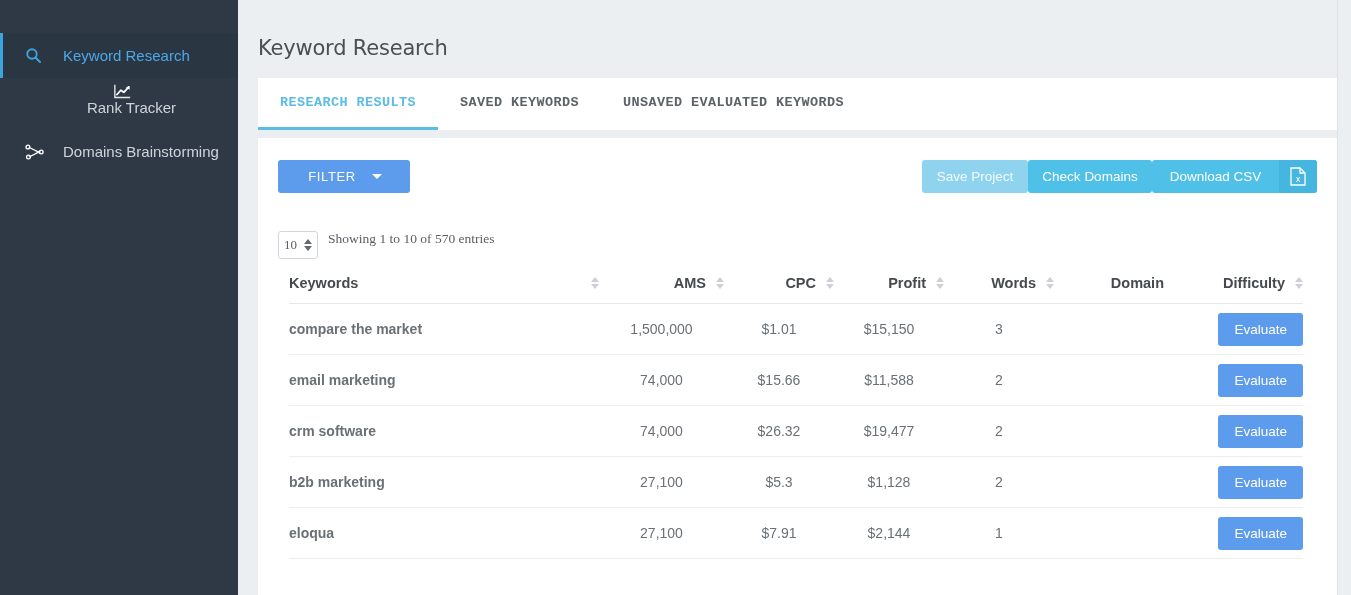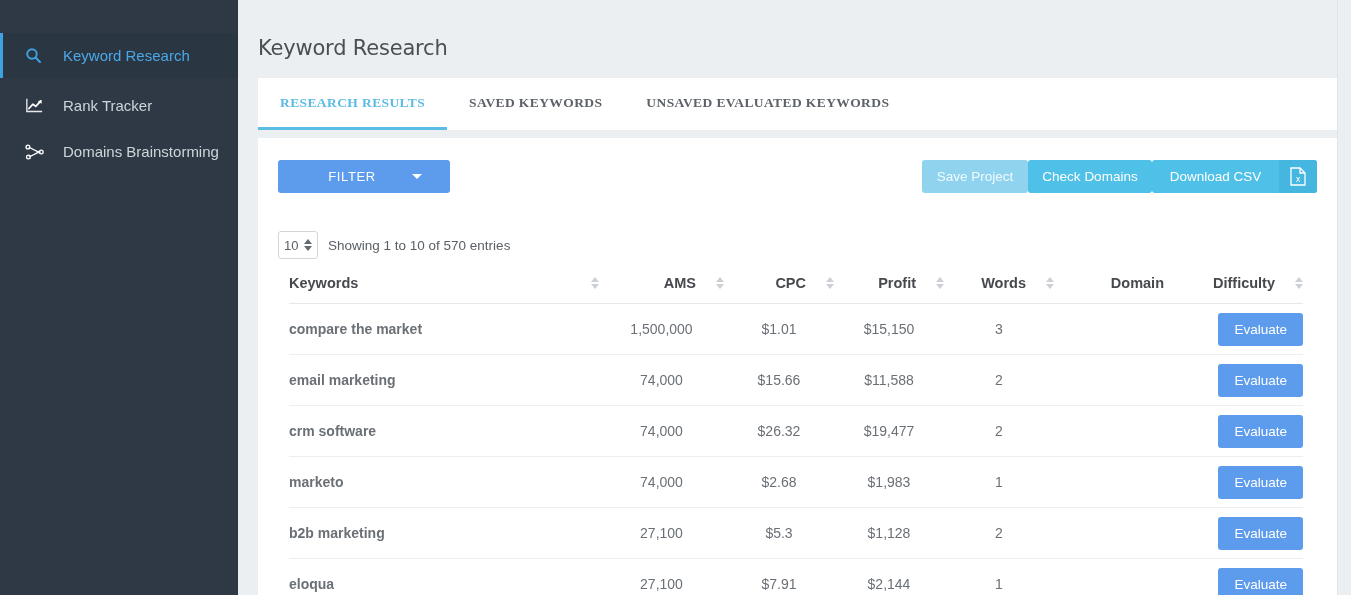--- a/index.html
+++ b/index.html
@@ -81,21 +81,21 @@
     display: flex;
     align-items: stretch;
   }
   .tab {
     display: flex;
     align-items: center;
     padding: 8px 22px;
     font-size: 13.5px;
     letter-spacing: 0.4px;
     color: #5c6268;
-    font-family: Liberation Serif, serif;
+    font-family: Liberation Mono, monospace;
     font-weight: 700;
     border-bottom: 3px solid transparent;
     cursor: pointer;
     text-transform: uppercase;
   }
   .tab.active {
     color: #5bbce4;
     border-bottom-color: #5bbce4;
   }
 
@@ -124,21 +124,21 @@
     cursor: pointer;
     height: 33px;
     display: inline-flex;
     align-items: center;
     justify-content: center;
     padding: 0 16px;
     white-space: nowrap;
   }
   #filter-btn {
     background: #5d9cec;
-    width: 172px;
+    width: 132px;
     justify-content: space-between;
     padding: 0 28px 0 0;
     letter-spacing: 0.6px;
     font-size: 13px;
   }
   #filter-btn .lbl { flex: 1; text-align: center; padding-left: 14px; }
   .caret {
     width: 0; height: 0;
     border-left: 5px solid transparent;
     border-right: 5px solid transparent;
@@ -160,24 +160,25 @@
     background: #45b6e0;
     display: flex;
     align-items: center;
     justify-content: center;
     border-radius: 0 3px 3px 0;
   }
 
   
   #length-row {
     display: flex;
-    align-items: center;
+    align-items: flex-start;
     margin-top: 35px;
     height: 28px;
     padding-left: 0px;
+    font-family: Liberation Serif, serif;
   }
   #length-select {
     width: 40px;
     height: 28px;
     border: 1px solid #d2d6da;
     border-radius: 3px;
     background: #fff;
     font-size: 13px;
     color: #5a6066;
     display: flex;
@@ -211,21 +212,21 @@
   }
   #kw-table th {
     font-family: "Liberation Sans", sans-serif;
     font-size: 14.5px;
     color: #46494d;
     font-weight: 700;
     padding: 4px 0 12px 0;
     border-bottom: 1px solid #e6e8ea;
     vertical-align: bottom;
   }
-  .th-inner { display: flex; align-items: center; justify-content: flex-end; gap: 20px; }
+  .th-inner { display: flex; align-items: center; justify-content: flex-end; gap: 10px; }
   .th-inner.left { justify-content: space-between; }
   .sort-ico { display: flex; flex-direction: column; gap: 2px; line-height: 0; }
   .sort-ico i {
     width: 0; height: 0;
     border-left: 4px solid transparent;
     border-right: 4px solid transparent;
     display: block;
   }
   .sort-ico i.up { border-bottom: 5px solid #cdd1d5; }
   .sort-ico i.dn { border-top: 5px solid #cdd1d5; }
@@ -284,21 +285,21 @@
     <div class="nav-item active" id="nav-keyword">
       <span class="nav-icon">
         <svg width="17" height="17" viewBox="0 0 20 20">
           <circle cx="8.2" cy="8.2" r="5.6" fill="none" stroke="#3da2e0" stroke-width="2.2"></circle>
           <line x1="12.4" y1="12.4" x2="17.6" y2="17.6" stroke="#3da2e0" stroke-width="2.4" stroke-linecap="round"></line>
         </svg>
       </span>
       <span class="nav-label">Keyword Research</span>
     </div>
 
-    <div class="nav-item" id="nav-rank" style="margin-top:5px;">
+    <div class="nav-item" id="nav-rank" style="margin-top:5px;flex-direction:column;">
       <span class="nav-icon">
         <svg width="19" height="17" viewBox="0 0 22 20">
           <path d="M2 2 L2 17 L20 17" fill="none" stroke="#e6e9ec" stroke-width="1.6"></path>
           <polyline points="4.5,13.5 9,8.5 12.5,11 18.5,4.5" fill="none" stroke="#ffffff" stroke-width="2.1" stroke-linejoin="round" stroke-linecap="round"></polyline>
           <polygon points="18.8,3.4 19.6,8.0 14.9,5.2" fill="#ffffff"></polygon>
         </svg>
       </span>
       <span class="nav-label">Rank Tracker</span>
     </div>
 
@@ -457,29 +458,20 @@
             <tr>
               <td class="kw">crm software</td>
               <td class="num">74,000</td>
               <td class="num">$26.32</td>
               <td class="num">$19,477</td>
               <td class="num">2</td>
               <td class="num"></td>
               <td class="act"><button class="eval-btn">Evaluate</button></td>
             </tr>
             <tr>
-              <td class="kw">marketo</td>
-              <td class="num">74,000</td>
-              <td class="num">$2.68</td>
-              <td class="num">$1,983</td>
-              <td class="num">1</td>
-              <td class="num"></td>
-              <td class="act"><button class="eval-btn">Evaluate</button></td>
-            </tr>
-            <tr>
               <td class="kw">b2b marketing</td>
               <td class="num">27,100</td>
               <td class="num">$5.3</td>
               <td class="num">$1,128</td>
               <td class="num">2</td>
               <td class="num"></td>
               <td class="act"><button class="eval-btn">Evaluate</button></td>
             </tr>
             <tr>
               <td class="kw">eloqua</td>

